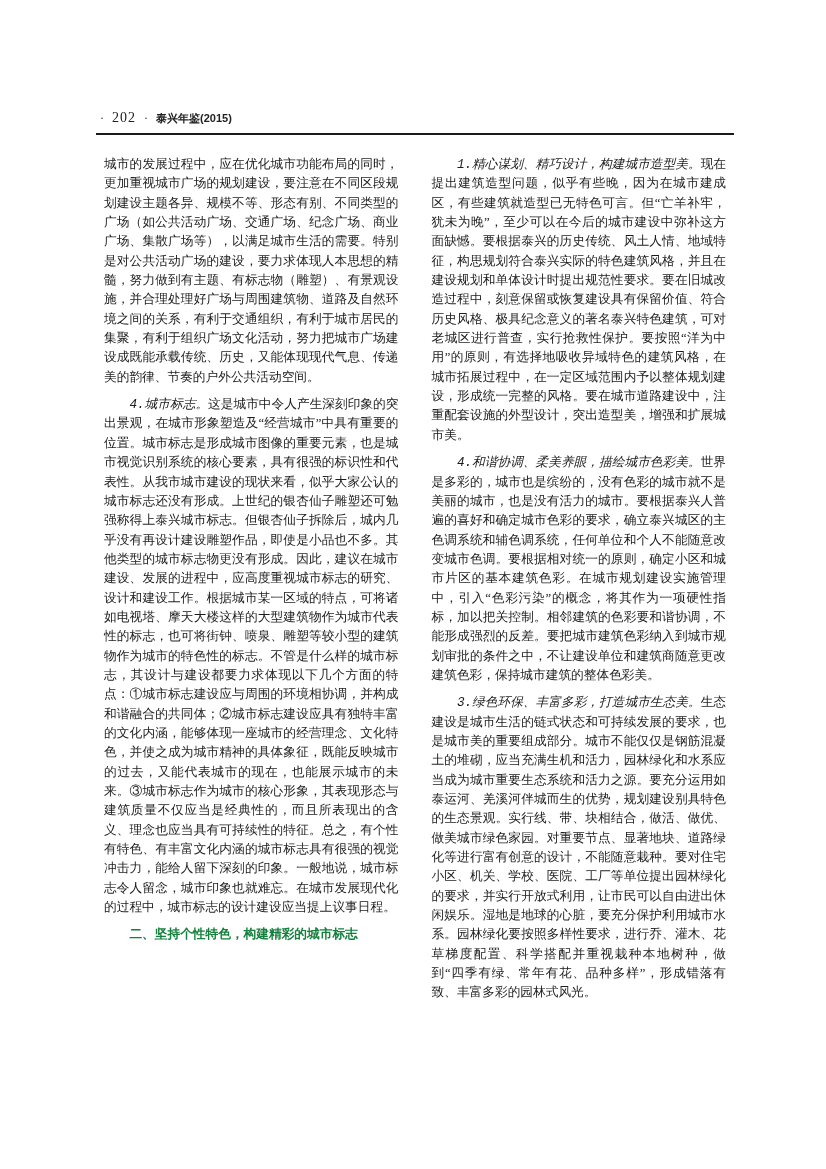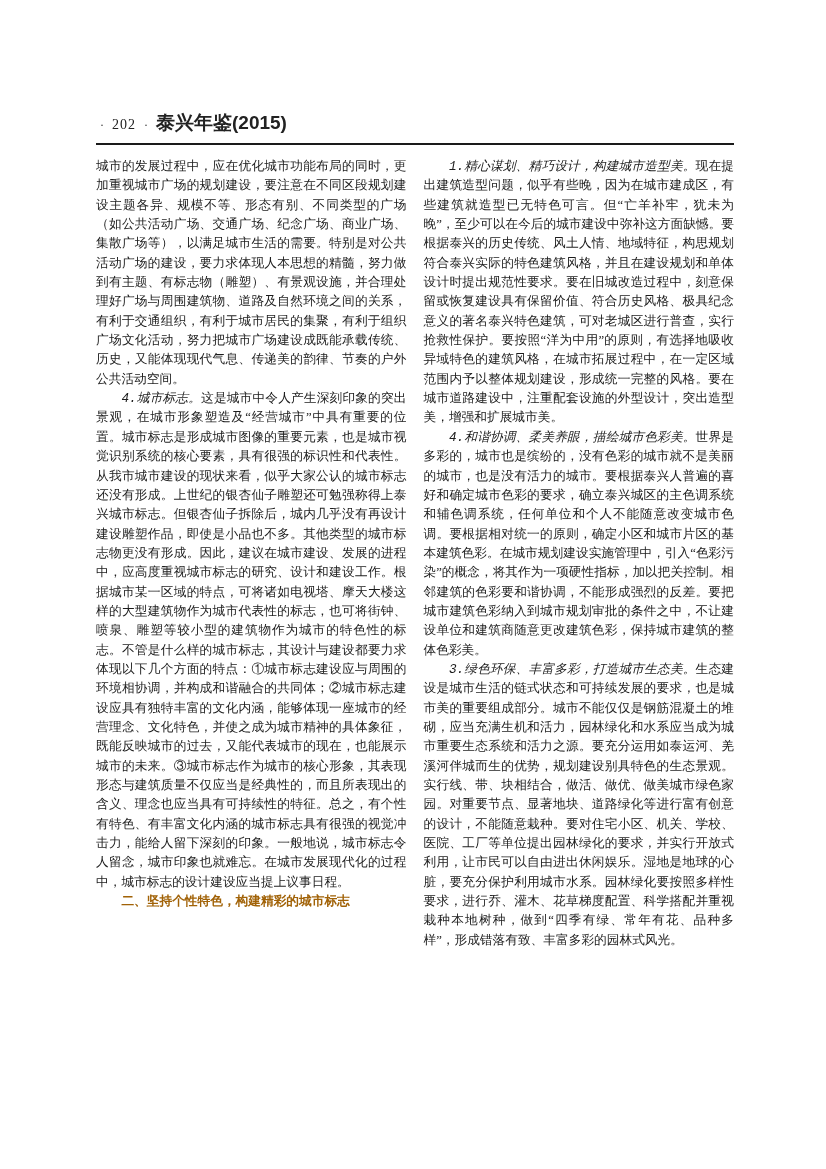--- a/index.html
+++ b/index.html
@@ -32,50 +32,50 @@
     color: #333;
   }
   .page-number {
     font-family: Liberation Serif, serif;
     font-size: 14px;
     letter-spacing: 1px;
   }
   .yearbook-title {
     font-family: "Liberation Sans", "DejaVu Sans", sans-serif;
     font-weight: 600;
-    font-size: 19px;
+    font-size: 11px;
   }
   .header-rule {
     height: 2px;
     background: #1a1a1a;
     margin-top: 7px;
   }
   .columns {
     display: flex;
     gap: 17px;
     margin-top: 12px;
   }
   .col {
     flex: 1;
     width: 310px;
     font-size: 12.7px;
     line-height: 19.35px;
     text-align: justify;
   }
-  .col p { margin: 0; text-indent: 2em; }
+  .col p { margin: 8px; text-indent: 2em; }
   .col p.no-indent { text-indent: 0; }
   .lead {
     font-style: italic;
     font-family: Liberation Mono, monospace;
   }
   .section-heading {
     font-family: "Liberation Sans", "DejaVu Sans", sans-serif;
     font-weight: 700;
     text-indent: 2em;
-    color: #a16207;
+    color: #15803d;
   }
 </style>
 </head>
 <body>
 
 <div class="sheet">
 
   <div class="page-header">
     <span class="header-dot">·</span>
     <span class="page-number">202</span>

